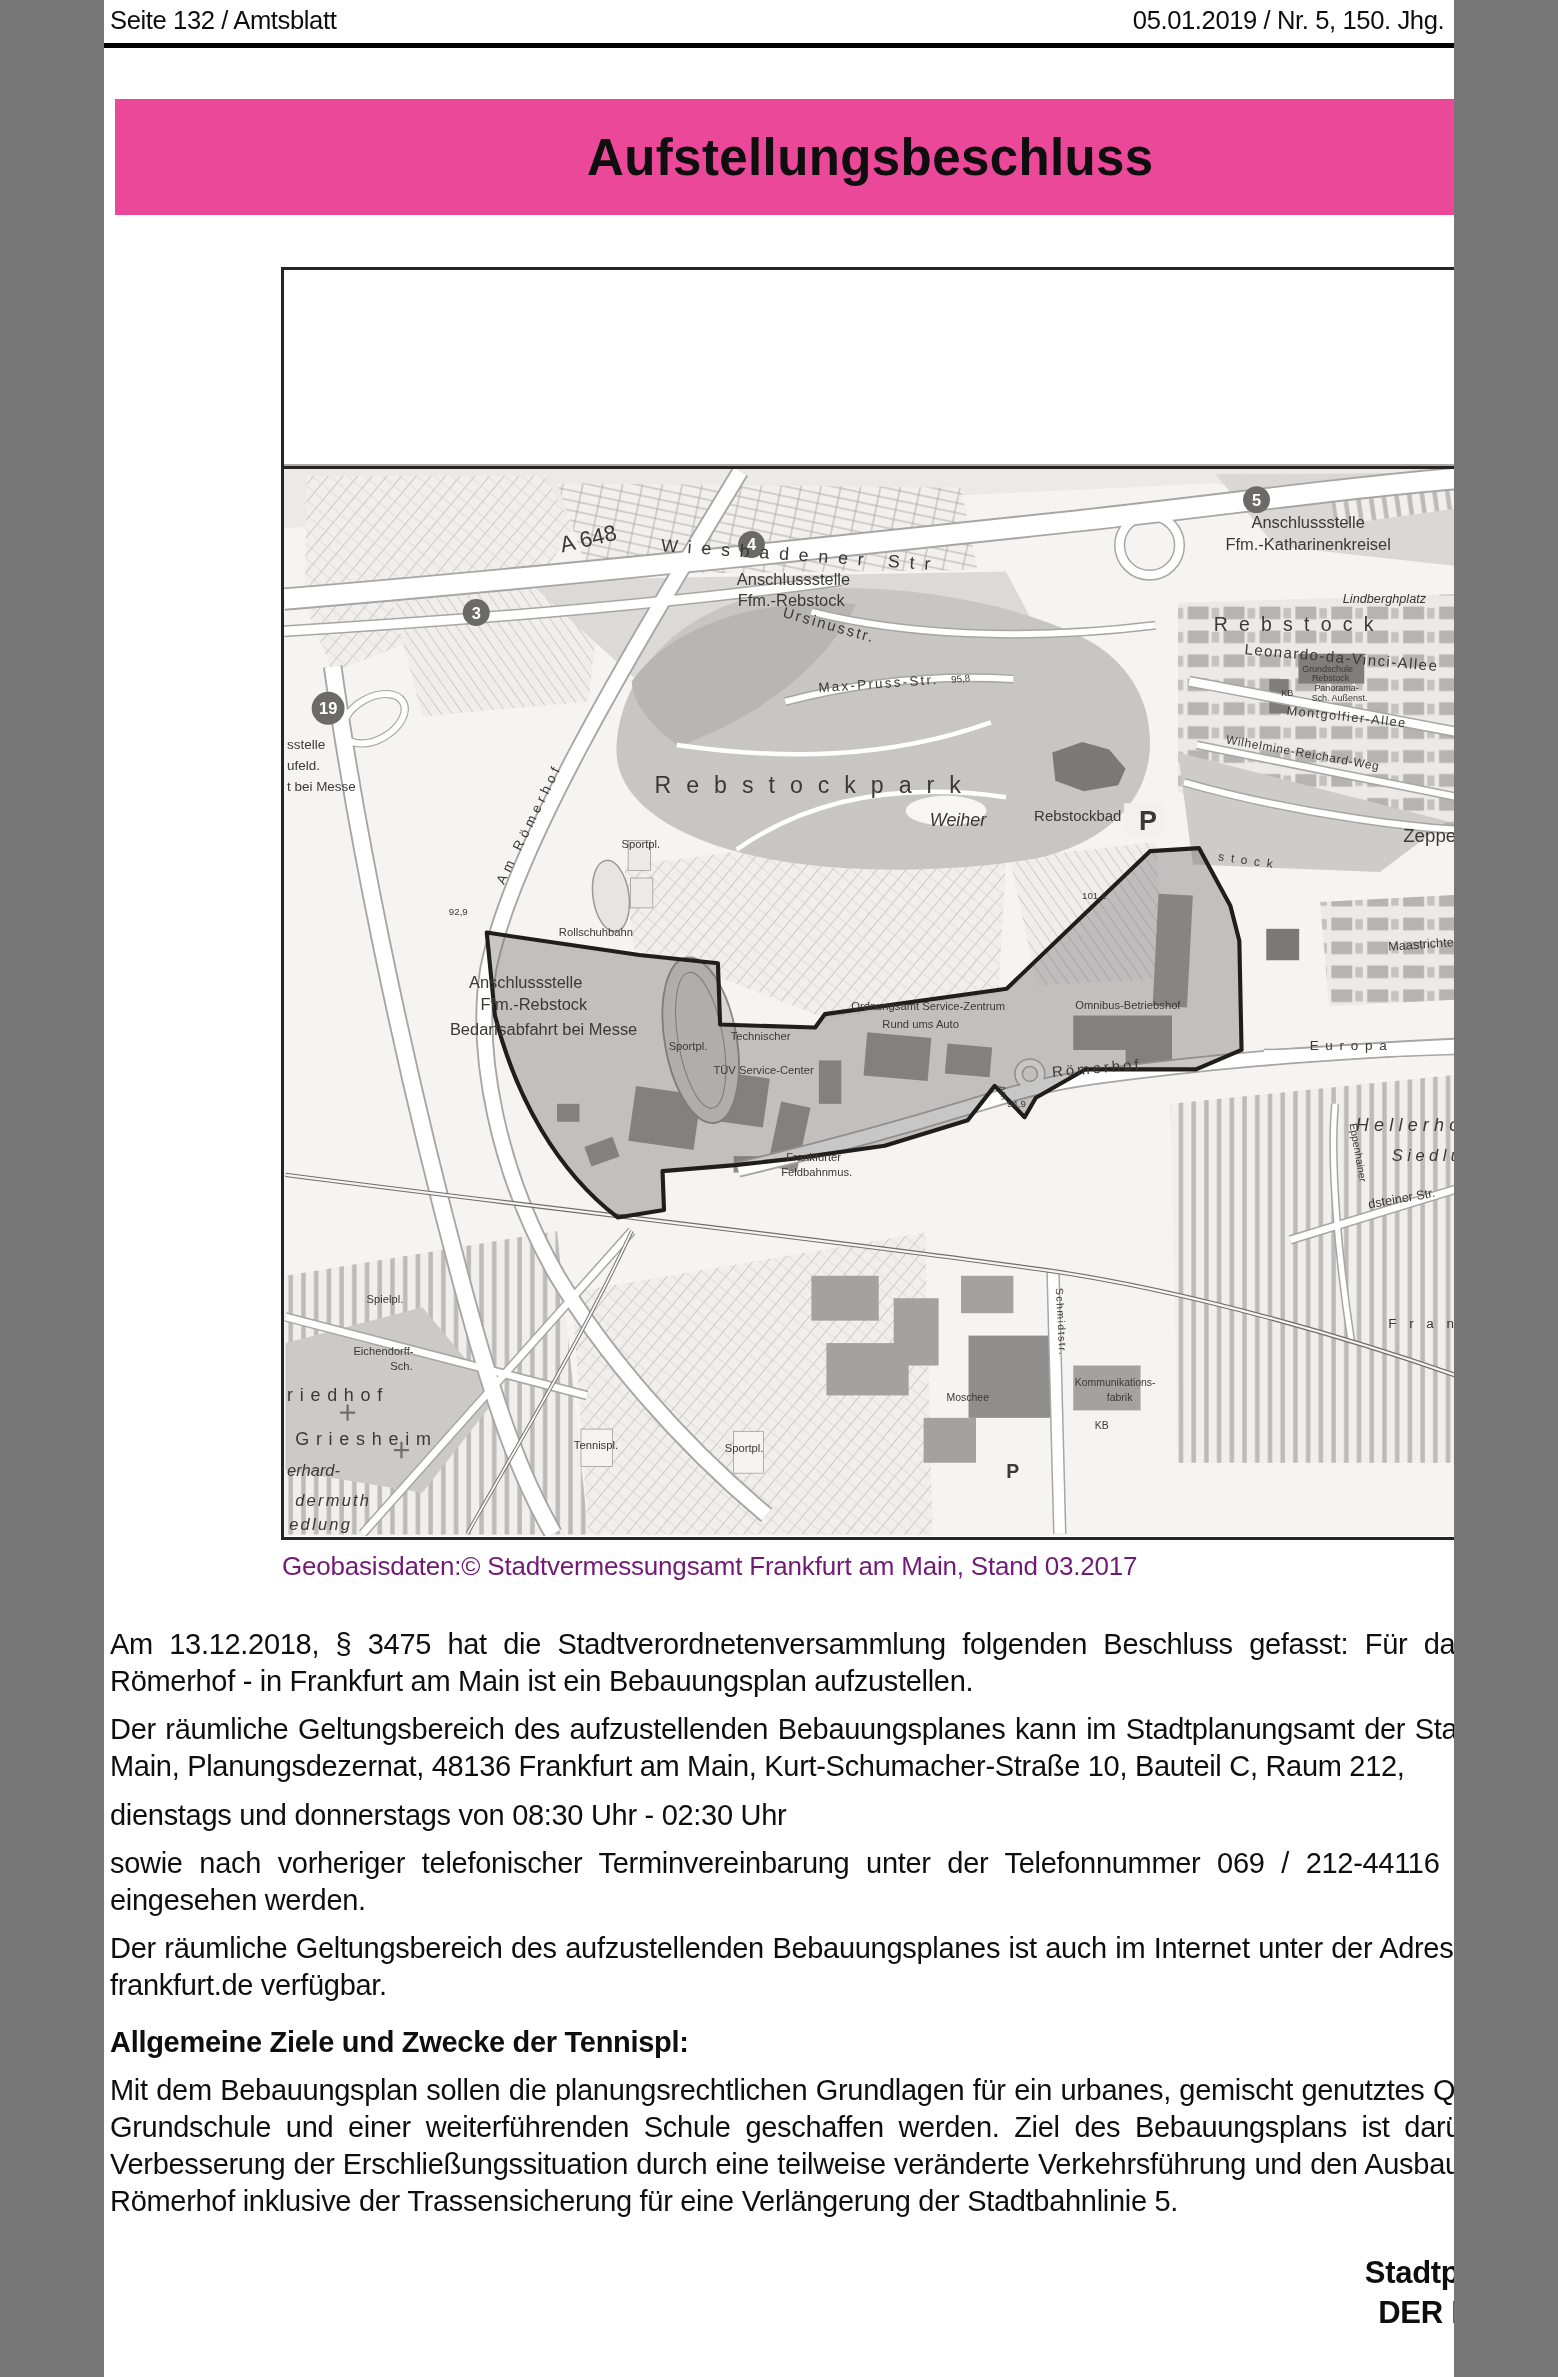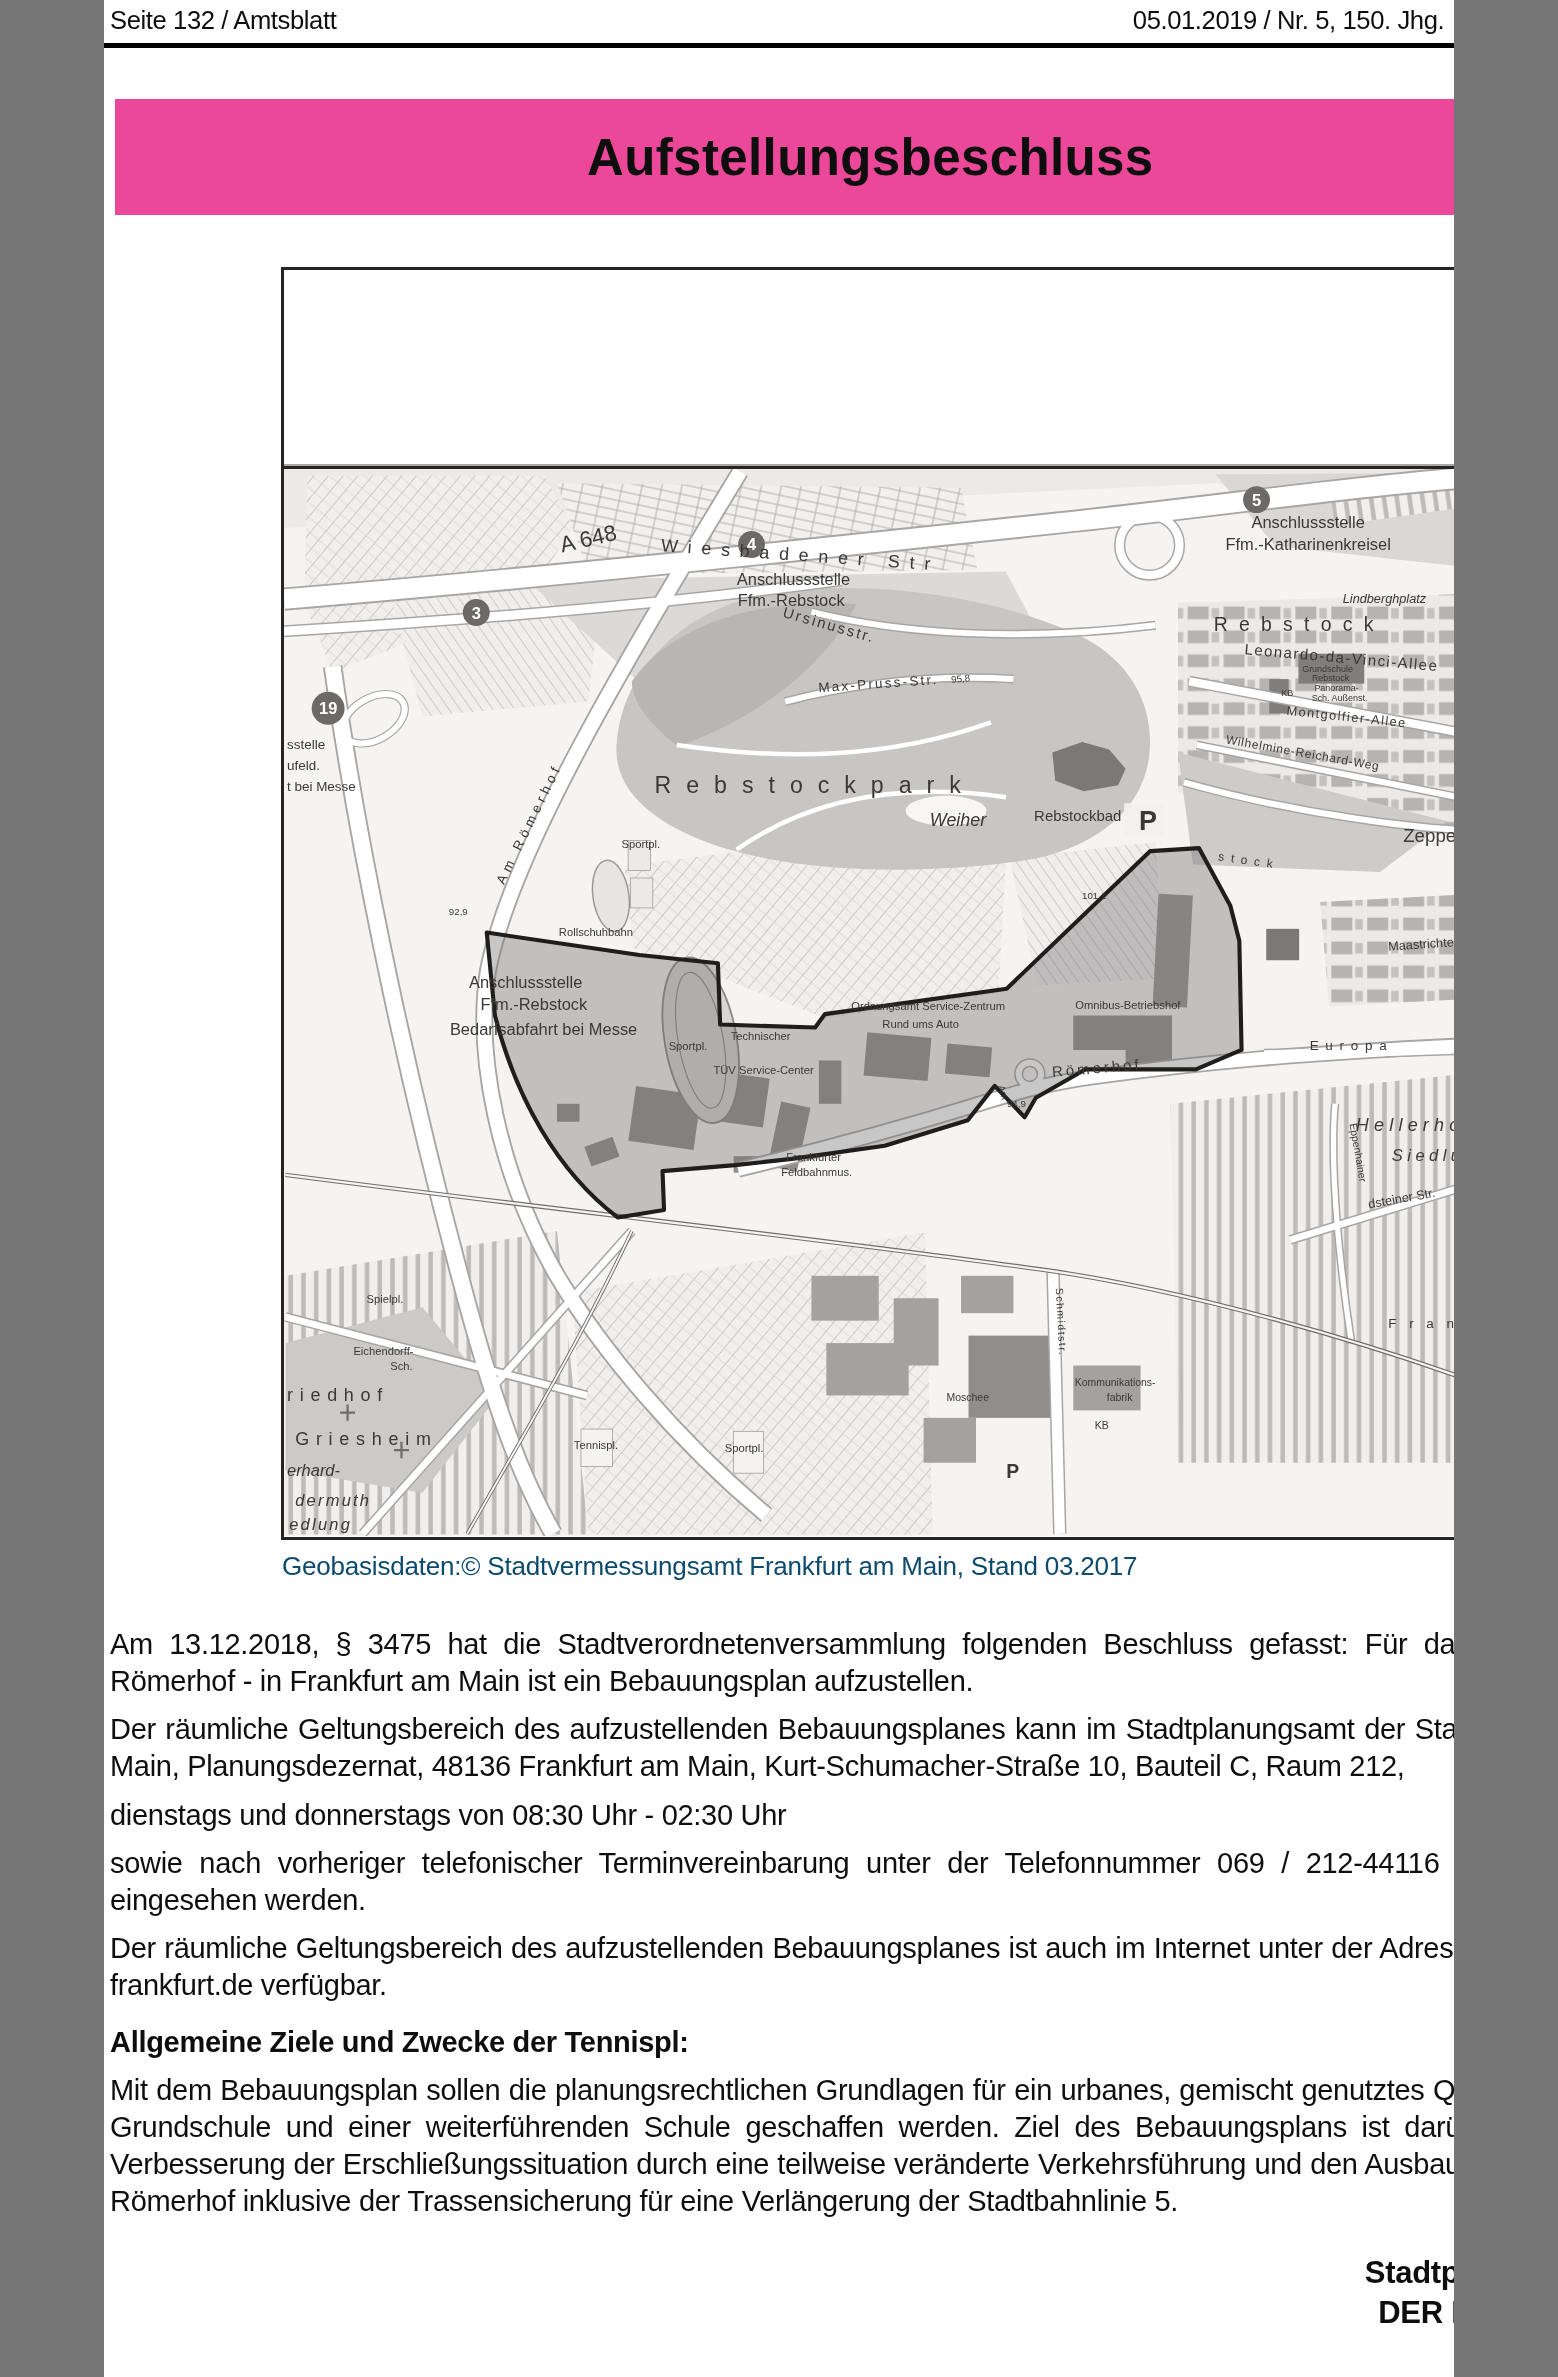--- a/index.html
+++ b/index.html
@@ -15,21 +15,21 @@
   .banner h1{margin:0;font-size:51px;font-weight:bold;letter-spacing:0.4px;}
   
   .figure{position:absolute;top:267px;left:177px;width:1188px;height:1273px;
           box-sizing:border-box;border:3px solid #262524;background:#fff;}
   .fig-title{height:194px;border-bottom:2.3px solid #a9a8a7;text-align:center;}
   .ft1{font-size:44px;letter-spacing:0px;padding-top:39px;}
   .ft2{font-size:35px;padding-top:15px;}
   .map-wrap{border-top:3.8px solid #262524;height:1067px;}
   .map-wrap svg{display:block;width:100%;height:100%;}
   
-  .caption{position:absolute;top:1551px;left:178px;font-size:26px;color:#0c4a6e;letter-spacing:-0.2px;text-align:right;}
+  .caption{position:absolute;top:1551px;left:178px;font-size:26px;color:#701a75;letter-spacing:-0.2px;text-align:right;}
   
   .body-text{position:absolute;top:1626px;left:6px;width:1543px;
              font-size:29px;line-height:37px;letter-spacing:-0.3px;text-align:justify;}
   .body-text p{margin:0 0 11.3px 0;}
   .body-text h2{margin:19.6px 0 11.3px 0;font-size:29px;font-weight:bold;text-align:left;}
   .signature{margin-top:33px;padding-right:22.6px;text-align:right;font-weight:bold;
              font-size:31px;line-height:40px;}
   text{font-family:"Liberation Sans",sans-serif;}
 </style>
 </head>

